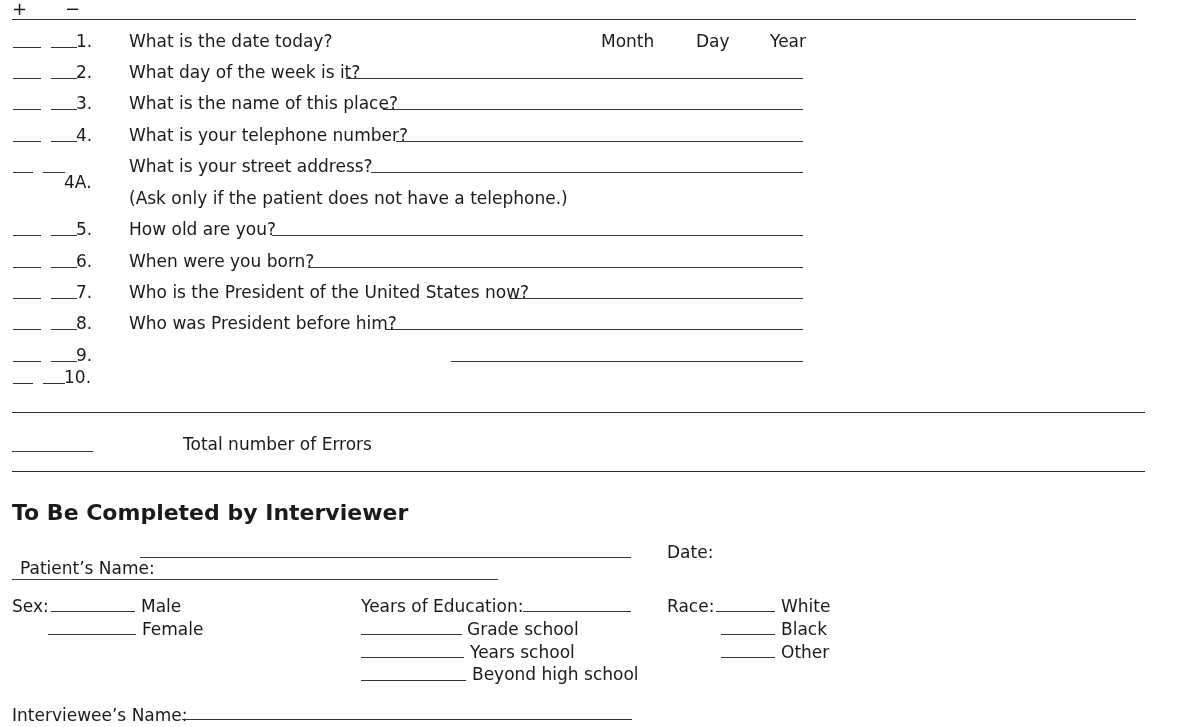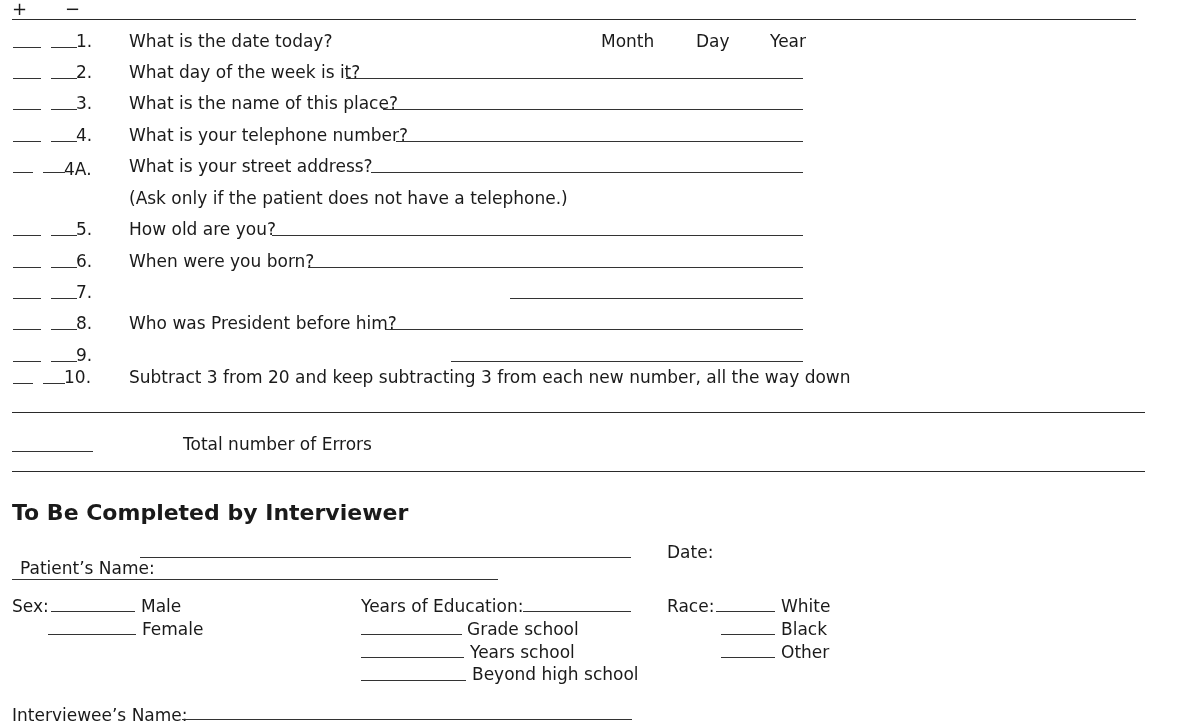--- a/index.html
+++ b/index.html
@@ -57,21 +57,21 @@
   <div class="blank b1"></div>
   <div class="blank b2"></div>
   <span class="num txt">4.</span>
   <span class="qtext txt">What is your telephone number?</span>
   <div class="ans" style="left:396px;"></div>
 </div>
 
 <div class="q-row" style="top:153px;">
   <div class="blank" style="left:13px; width:20px; top:19px;"></div>
   <div class="blank" style="left:43px; width:22px; top:19px;"></div>
-  <span class="abs txt" style="left:64px; top:6px;">4A.</span>
+  <span class="abs txt" style="left:64px; top:19px;">4A.</span>
   <span class="qtext txt">What is your street address?</span>
   <div class="ans" style="left:371px;"></div>
 </div>
 
 <div class="q-row" style="top:185px;">
   <span class="qtext txt">(Ask only if the patient does not have a telephone.)</span>
 </div>
 
 <div class="q-row" style="top:216px;">
   <div class="blank b1"></div>
@@ -86,20 +86,21 @@
   <div class="blank b2"></div>
   <span class="num txt">6.</span>
   <span class="qtext txt">When were you born?</span>
   <div class="ans" style="left:308px;"></div>
 </div>
 
 <div class="q-row" style="top:279px;">
   <div class="blank b1"></div>
   <div class="blank b2"></div>
   <span class="num txt">7.</span>
+  <span class="qtext txt">Who is the President of the United States now?</span>
   <div class="ans" style="left:510px;"></div>
 </div>
 
 <div class="q-row" style="top:310px;">
   <div class="blank b1"></div>
   <div class="blank b2"></div>
   <span class="num txt">8.</span>
   <span class="qtext txt">Who was President before him?</span>
   <div class="ans" style="left:385px;"></div>
 </div>
@@ -108,21 +109,20 @@
   <div class="blank b1"></div>
   <div class="blank b2"></div>
   <span class="num txt">9.</span>
   <div class="ans" style="left:451px;"></div>
 </div>
 
 <div class="q-row" style="top:364px;">
   <div class="blank" style="left:13px; width:20px; top:19px;"></div>
   <div class="blank" style="left:43px; width:22px; top:19px;"></div>
   <span class="abs txt" style="left:64px; top:3px;">10.</span>
-  <span class="qtext txt">Subtract 3 from 20 and keep subtracting 3 from each new number, all the way down</span>
 </div>
 
 <div class="rule" style="left:12px; width:1133px; top:412px;"></div>
 
 <div class="blank" style="left:12px; width:81px; top:451px;"></div>
 <span class="abs txt" style="left:183px; top:434px;">Total number of Errors</span>
 
 <div class="rule" style="left:12px; width:1133px; top:471px;"></div>
 
 <span class="abs heading" style="left:12px; top:500px;">To Be Completed by Interviewer</span>

